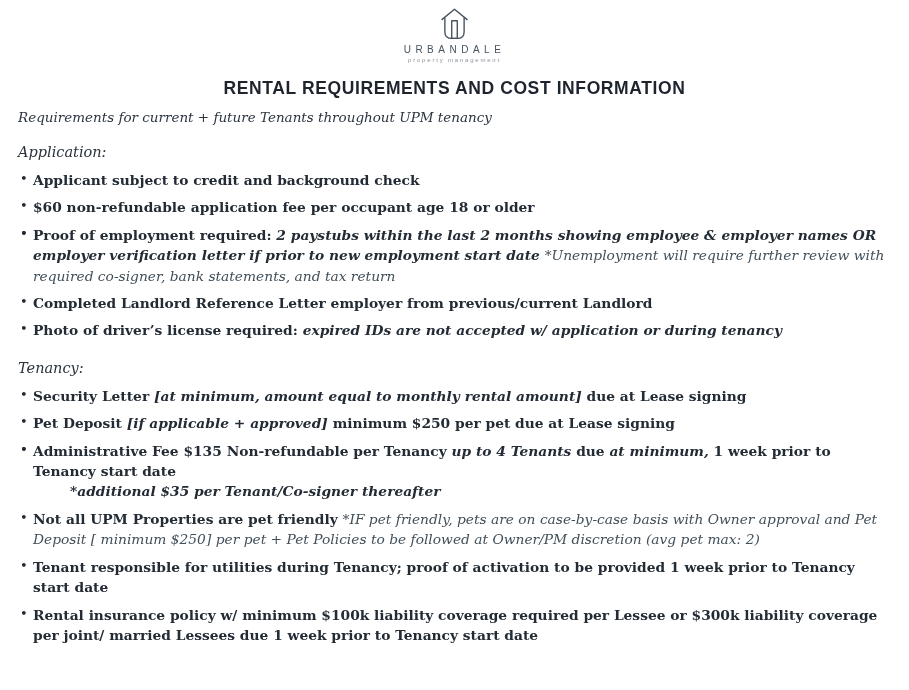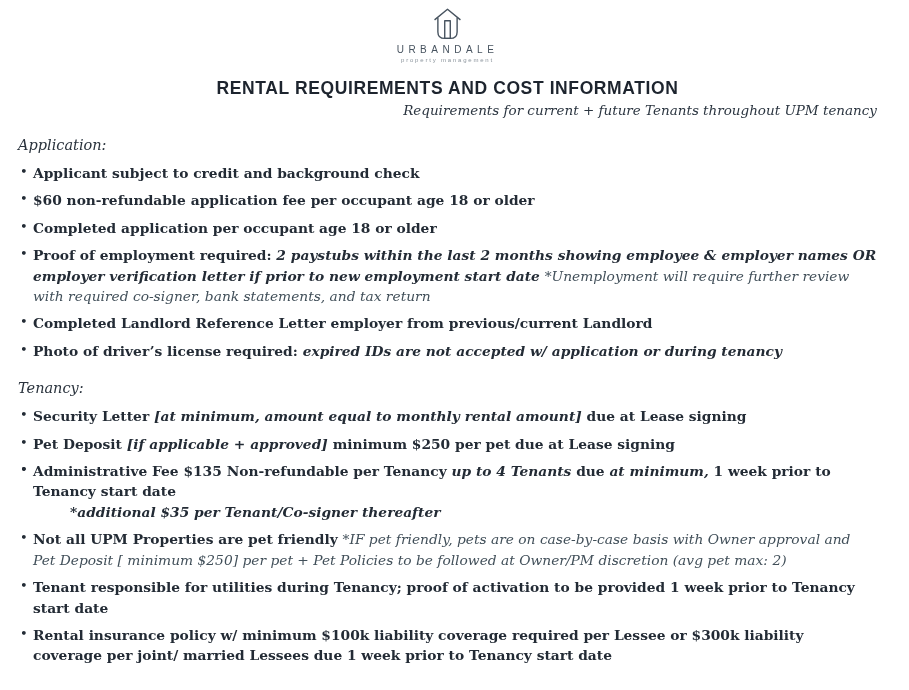--- a/index.html
+++ b/index.html
@@ -1,36 +1,36 @@
 <!DOCTYPE html>
 <html><head>
 <meta charset="utf-8">
 <style>
   html,body{margin:0;padding:0;background:#ffffff;}
   body{
     width:909px;height:690px;overflow:hidden;
     font-family:"DejaVu Serif",serif;color:#232b35;
   }
-  .page{padding:4px 32px 0 18px;}
+  .page{padding:4px 18px 0 18px;}
   .logo-wrap{text-align:center;}
   .house-icon{display:block;margin:2px auto 0 auto;width:37px;height:37px;}
   .brand{
     font-family:"Liberation Sans",sans-serif;font-size:10px;font-weight:400;
     letter-spacing:4.5px;color:#47535f;margin-top:1px;
   }
   .tagline{
     font-family:"Liberation Sans",sans-serif;font-size:6px;
     letter-spacing:1.8px;color:#8b949c;margin-top:2px;
   }
   .title{
     text-align:center;font-family:"Liberation Sans",sans-serif;font-weight:700;
     font-size:17.5px;letter-spacing:0.6px;color:#1d242e;margin-top:15px;
   }
   .subtitle{
-    text-align:right;font-style:italic;font-size:13.5px;color:#2b3540;margin-top:3px;
+    text-align:left;font-style:italic;font-size:13.5px;color:#2b3540;margin-top:10px;
   }
   .section-heading{font-style:italic;font-size:14.5px;color:#2a333d;margin:19px 0 10px 0;}
   ul.bullets{list-style:none;margin:0;padding:0;}
   ul.bullets li{
     position:relative;padding-left:15px;margin-bottom:7px;
     font-size:13.8px;line-height:1.48;
   }
   .marker{position:absolute;left:2px;top:-1px;font-size:13px;color:#232b35;}
   .seg-b{font-weight:bold;}
   .seg-bi{font-weight:bold;font-style:italic;}
@@ -54,21 +54,21 @@
 
   <div class="title">RENTAL REQUIREMENTS AND COST INFORMATION</div>
   <div class="subtitle">Requirements for current + future Tenants throughout UPM tenancy</div>
 
   <div>
       <div>
         <div class="section-heading">Application:</div>
         <ul class="bullets">
           <li><span class="marker">•</span><span><span class="seg-b">Applicant subject to credit and background check</span></span></li>
           <li><span class="marker">•</span><span><span class="seg-b">$60 non-refundable application fee per occupant age 18 or older</span></span></li>
-          <li><span class="marker">•</span><span><span class="seg-b">Completed application per occupant age 18 or older</span></span></li>
+          <li><span class="marker">•</span></li>
           <li><span class="marker">•</span><span><span class="seg-b">Proof of employment required: </span><span class="seg-bi">2 paystubs within the last 2 months showing employee &amp; employer names OR employer verification letter if prior to new employment start date </span><span class="seg-i">*Unemployment will require further review with required co-signer, bank statements, and tax return</span></span></li>
           <li><span class="marker">•</span><span><span class="seg-b">Completed Landlord Reference Letter employer from previous/current Landlord</span></span></li>
           <li><span class="marker">•</span><span><span class="seg-b">Photo of driver’s license required: </span><span class="seg-bi">expired IDs are not accepted w/ application or during tenancy</span></span></li>
         </ul>
       </div>
       <div>
         <div class="section-heading">Tenancy:</div>
         <ul class="bullets">
           <li><span class="marker">•</span><span><span class="seg-b">Security Letter </span><span class="seg-bi">[at minimum, amount equal to monthly rental amount] </span><span class="seg-b">due at Lease signing</span></span></li>
           <li><span class="marker">•</span><span><span class="seg-b">Pet Deposit </span><span class="seg-bi">[if applicable + approved] </span><span class="seg-b">minimum $250 per pet due at Lease signing</span></span></li>

